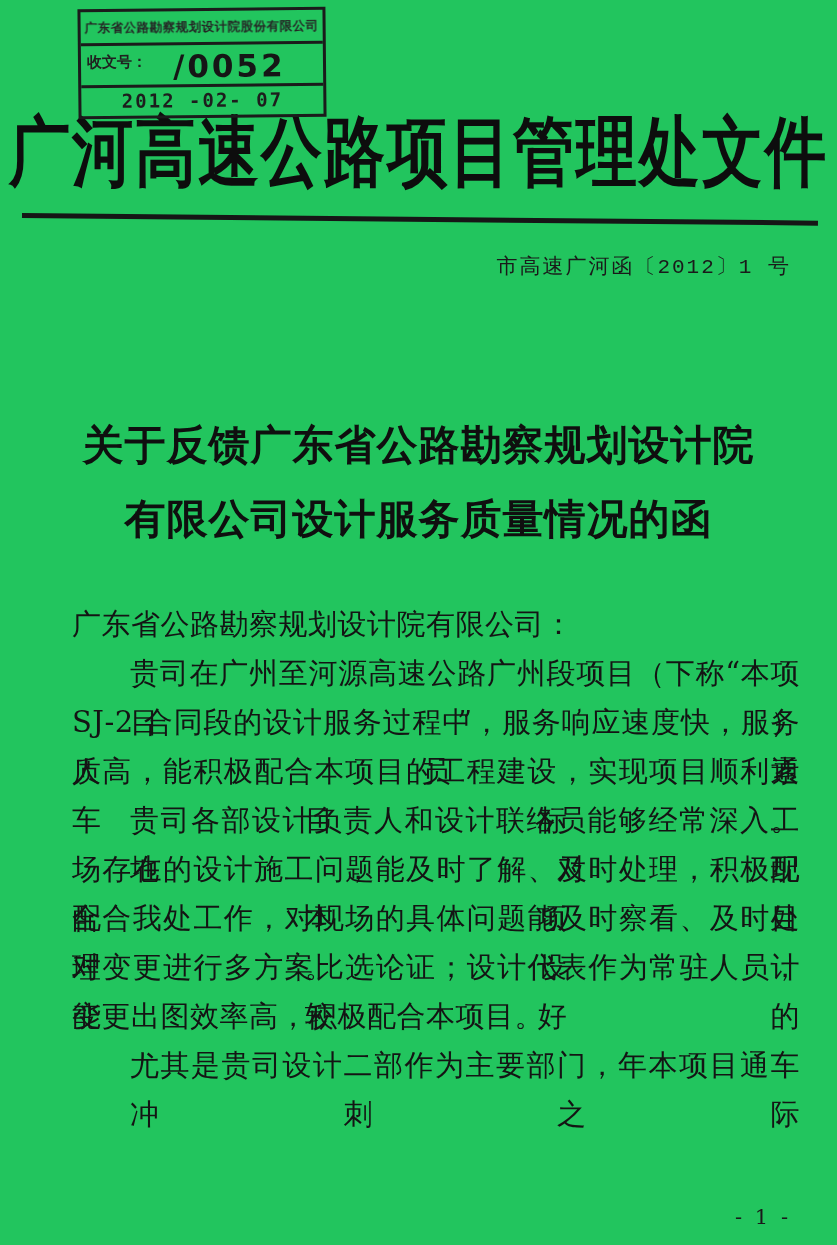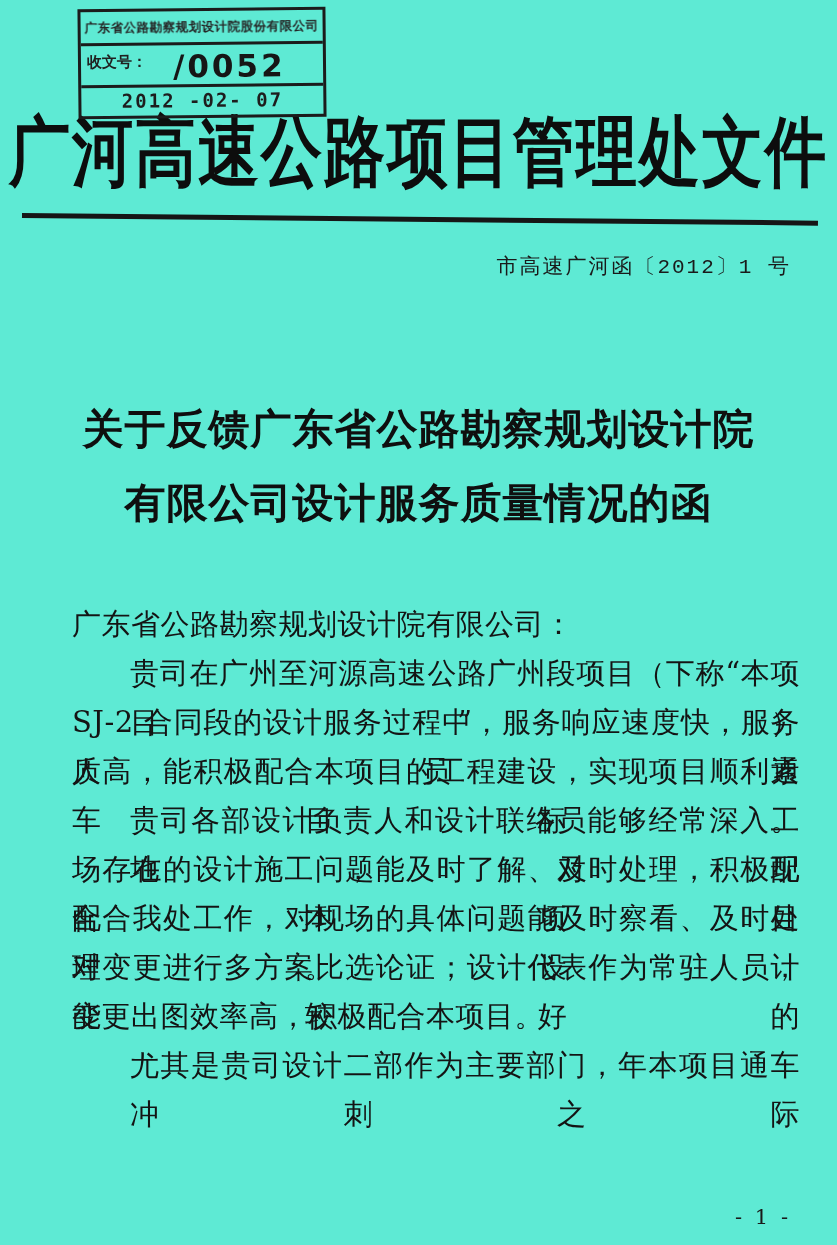--- a/index.html
+++ b/index.html
@@ -7,21 +7,21 @@
   body {
     width: 837px; height: 1245px;
     position: relative;
     background: #ffffff;
     color: #151515;
     font-family: "DejaVu Sans", sans-serif;
     overflow: hidden;
   }
   .page {
     position: absolute; inset: 0;
-    background: #5eead4;
+    background: #22c55e;
   }
 
   
   .stamp {
     position: absolute;
     left: 78px; top: 8px; width: 248px;
     border: 3px solid #1b1b1b;
     transform: rotate(-0.6deg);
     background: transparent;
     z-index: 3;
@@ -99,21 +99,21 @@
     right: 46px; top: 252px;
     font-size: 21px;
     letter-spacing: 2px;
     color: #1a1a1a;
     font-family: Liberation Mono, monospace;
   }
 
   
   .subject {
     position: absolute;
-    left: 0; top: 392px; width: 837px;
+    left: 0; top: 408px; width: 837px;
     text-align: center;
     font-weight: 900;
     font-size: 41px;
     color: #0f0f0f;
     font-family: "DejaVu Serif", "Liberation Serif", serif;
   }
   .subject-line { line-height: 74px; letter-spacing: 1px; }
 
   
   .body-text {

